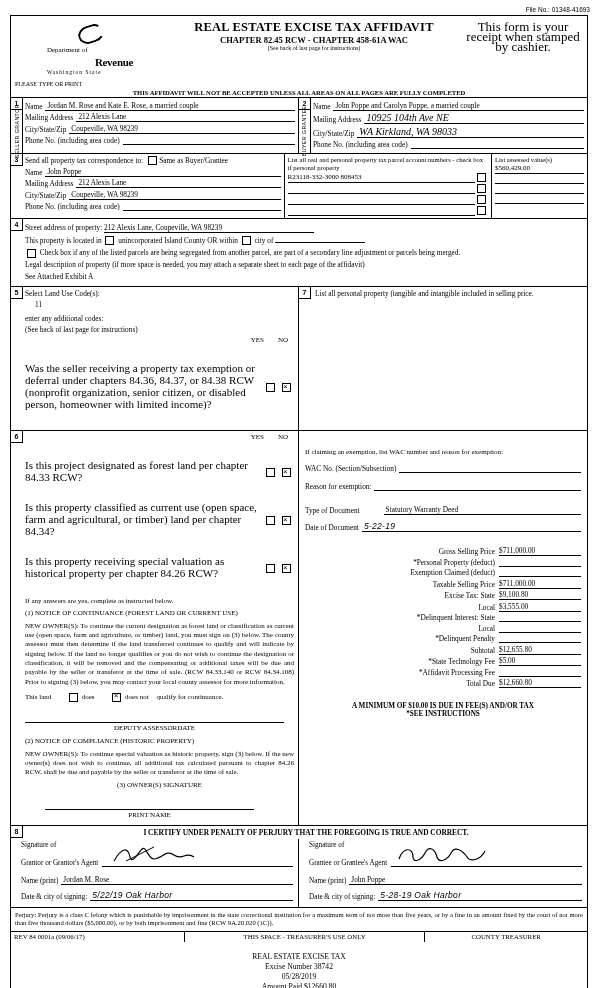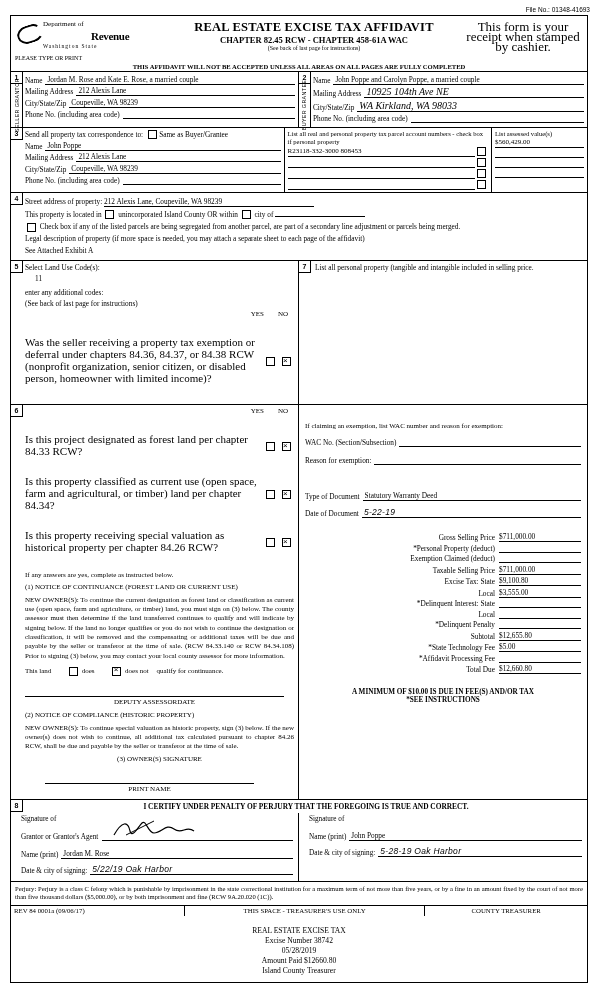--- a/index.html
+++ b/index.html
@@ -2,21 +2,21 @@
 <html><head>
 <meta charset="utf-8">
 <style>
   html,body{margin:0;padding:0;background:#fff;}
   body{width:600px;height:988px;font-family:"Liberation Serif",serif;color:#000;}
   .page{position:relative;width:600px;height:988px;box-sizing:border-box;padding:6px 10px;}
   .fileno{text-align:right;font-size:6.5px;font-family:"Liberation Sans",sans-serif;margin-bottom:2px;}
   .frame{border:1.2px solid #000;width:578px;box-sizing:border-box;}
   .hdr{display:flex;align-items:flex-start;padding:4px 4px 0 4px;}
   .hdr-left{width:150px;font-size:6.5px;}
-  .logo{display:flex;}
+  .logo{display:flex;align-items:center;flex-direction:column;}
   .logo-swoosh{width:26px;height:26px;position:relative;margin-right:2px;}
   .logo-swoosh:before{content:"";position:absolute;left:2px;top:5px;width:22px;height:14px;border:2.5px solid #000;border-radius:50%/60%;border-right-color:transparent;transform:rotate(-18deg);}
   .dept{font-size:7px;line-height:8px;}
   .revword{font-size:11px;font-weight:bold;letter-spacing:-0.3px;line-height:16px;margin-left:48px;}
   .wastate{font-size:5.5px;letter-spacing:1px;margin-top:-1px;}
   .pleasetype{font-size:6px;margin-top:6px;}
   .hdr-mid{flex:1;text-align:center;}
   .title1{font-size:12.5px;font-weight:bold;letter-spacing:0.2px;}
   .title2{font-size:8.5px;font-weight:bold;}
   .title3{font-size:6px;}
@@ -306,21 +306,21 @@
       <div class="col7" style="padding:3px 6px 2px 6px;">
         <div class="smalltxt" style="margin-top:14px;">If claiming an exemption, list WAC number and reason for exemption:</div>
         <div class="ln" style="margin-top:6px;">
             <span class="lbl">WAC No. (Section/Subsection)</span>
             <span class="fill"></span>
           </div>
         <div class="ln" style="margin-top:8px;">
             <span class="lbl">Reason for exemption:</span>
             <span class="fill"></span>
           </div>
-        <div class="ln" style="margin-top:26px;">
+        <div class="ln" style="margin-top:14px;gap:21px;">
             <span class="lbl">Type of Document</span>
             <span class="fill">Statutory Warranty Deed</span>
           </div>
         <div class="ln" style="margin-top:6px;">
             <span class="lbl">Date of Document</span>
             <span class="fill hw">5-22-19</span>
           </div>
 
         <div style="margin-top:14px;">
           <div class="moneyrow">
@@ -400,20 +400,28 @@
               <span class="lbl">Name (print)</span>
               <span class="fill">Jordan M. Rose</span>
             </div>
           <div class="ln" style="margin-top:5px;">
               <span class="lbl">Date &amp; city of signing:</span>
               <span class="fill hw">5/22/19  Oak Harbor</span>
             </div>
         </div>
         <div class="sigcol">
           <div>Signature of</div>
+          <div style="display:flex;align-items:flex-end;">
+            <span>Grantee or Grantee's Agent</span>
+            <span class="sigline" style="flex:1;margin-left:4px;">
+              <svg class="sig-svg" width="120" height="20" viewBox="0 0 120 20" style="left:4px;top:-4px;">
+                <path d="M4 14 C8 2, 18 2, 18 12 C18 18, 26 16, 30 8 C34 0, 40 4, 42 12 C44 18, 52 16, 56 8 C60 0, 68 6, 72 12 C76 18, 86 14, 90 6" fill="none" stroke="#000" stroke-width="1.2"></path>
+              </svg>
+            </span>
+          </div>
           <div class="ln" style="margin-top:8px;">
               <span class="lbl">Name (print)</span>
               <span class="fill">John Poppe</span>
             </div>
           <div class="ln" style="margin-top:5px;">
               <span class="lbl">Date &amp; city of signing:</span>
               <span class="fill hw">5-28-19  Oak Harbor</span>
             </div>
         </div>
       </div>

